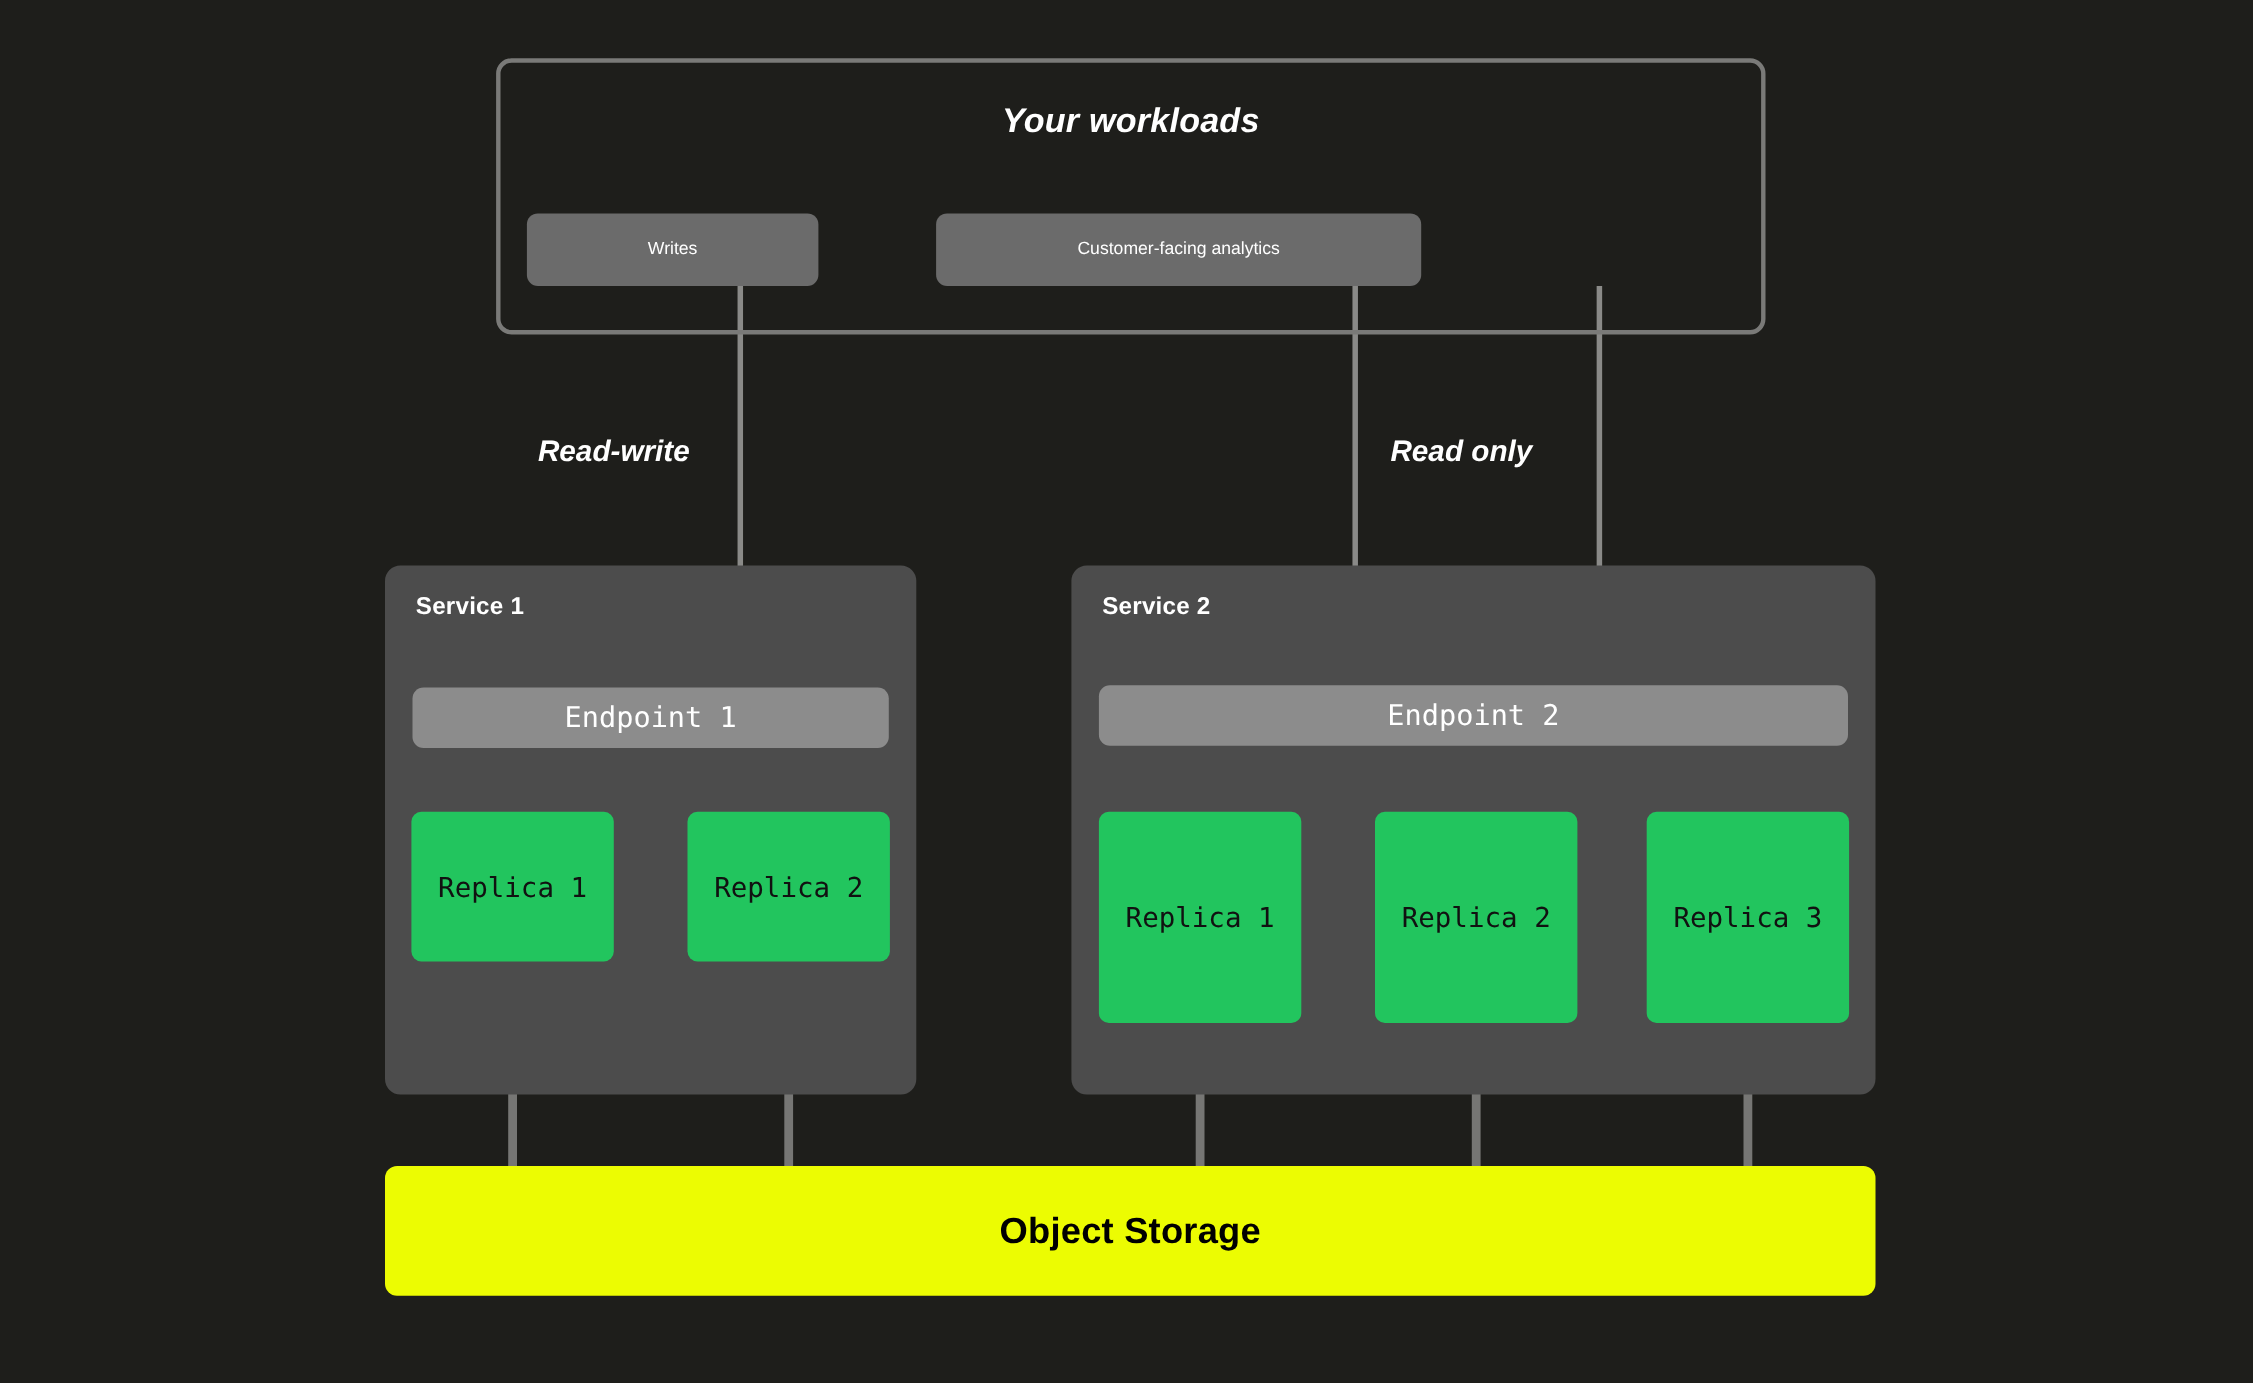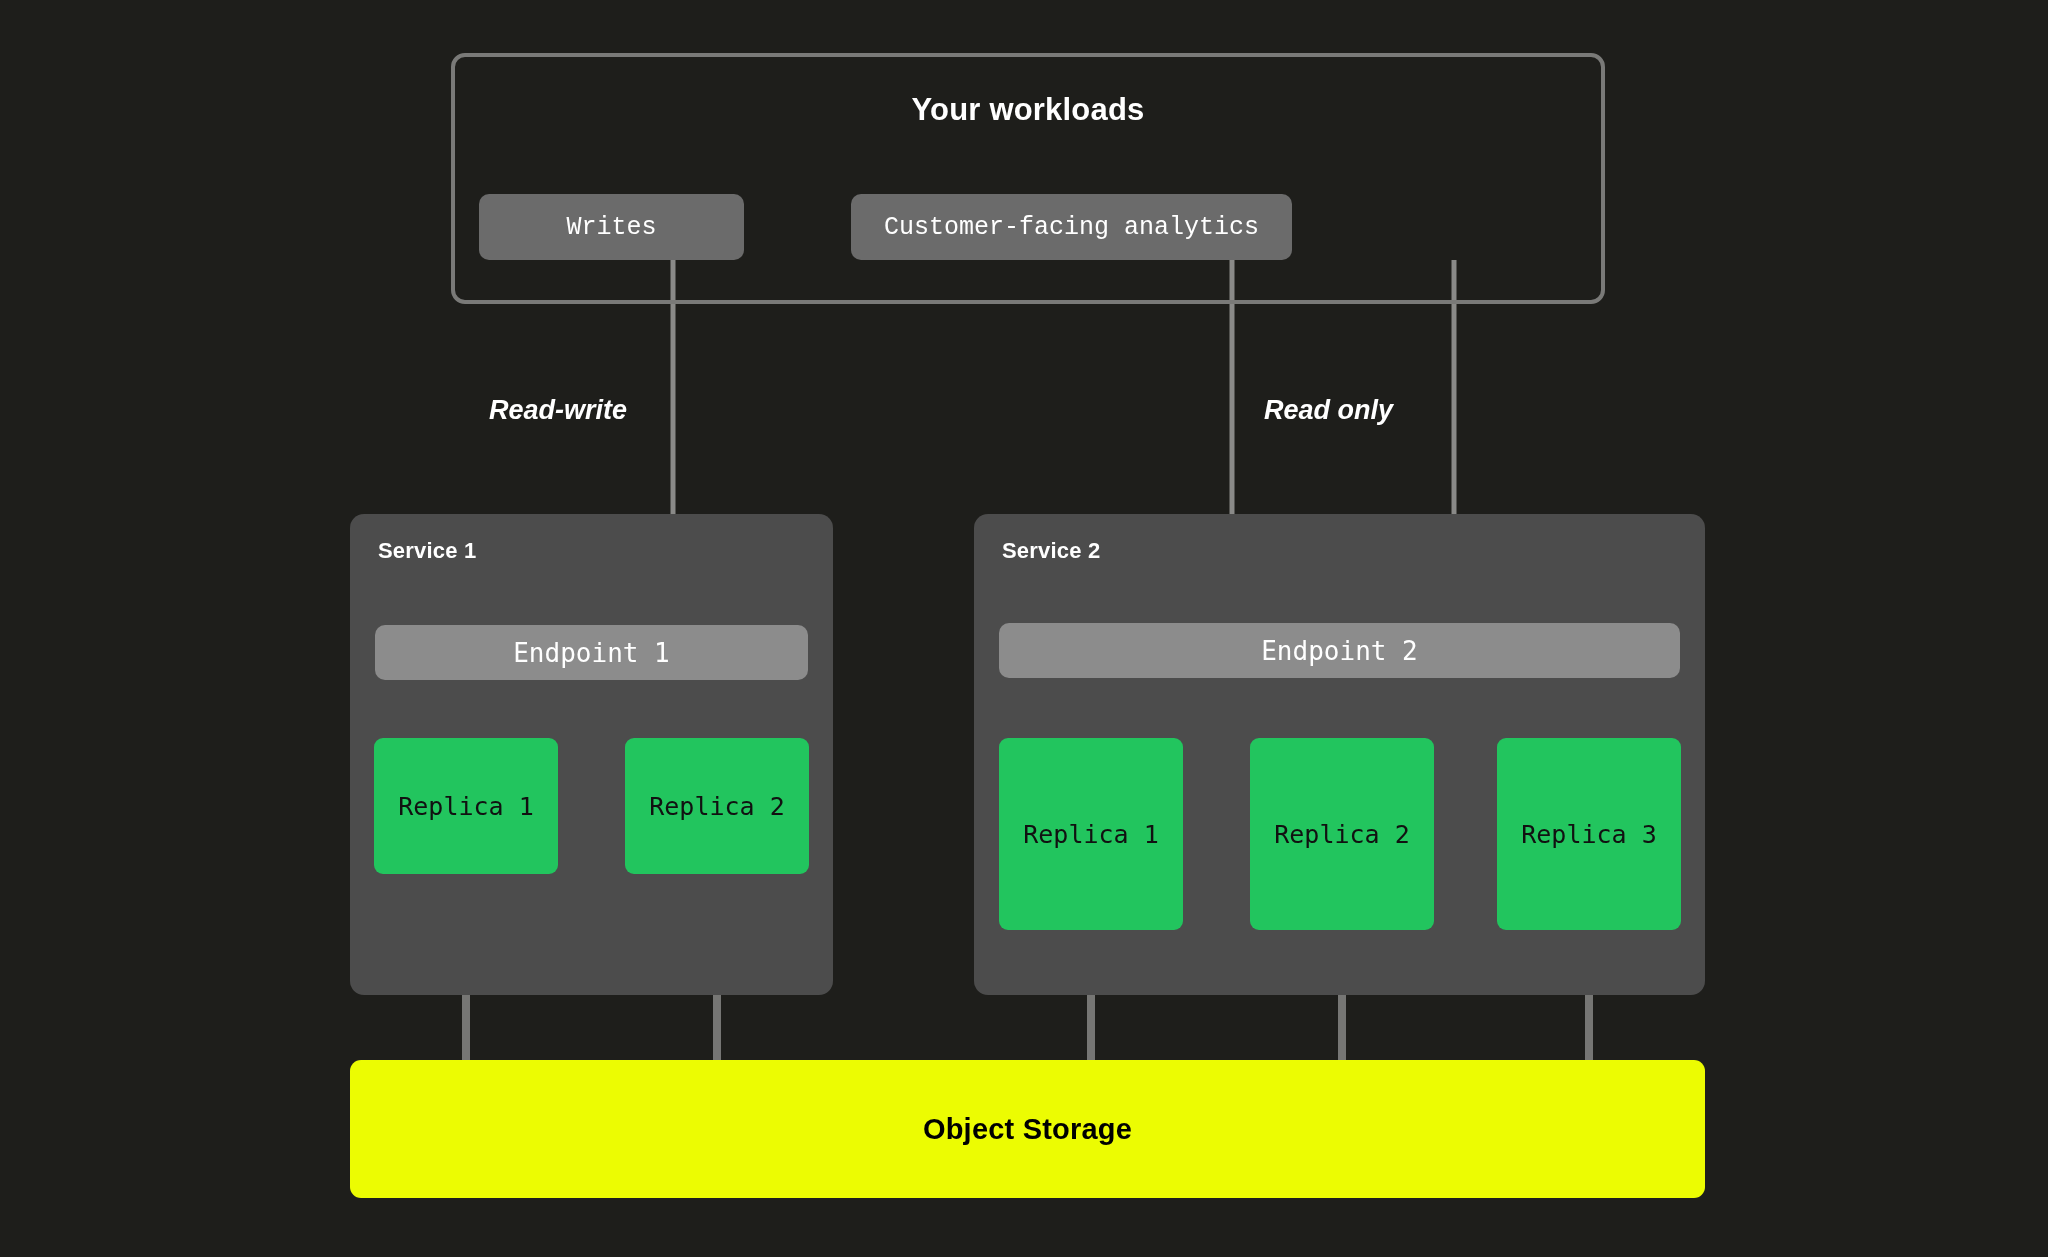--- a/index.html
+++ b/index.html
@@ -43,31 +43,32 @@
   .workloads-title {
     position: absolute;
     left: 0;
     top: 35px;
     width: 100%;
     text-align: center;
     color: #ffffff;
     font-size: 31px;
     font-weight: bold;
     letter-spacing: 0.2px;
+    font-style: italic;
   }
 
   
   .chip {
     position: absolute;
     box-sizing: border-box;
     background: #6b6b6b;
     border-radius: 10px;
     color: #ffffff;
-    font-family: Liberation Mono, monospace;
-    font-size: 25px;
+    font-family: Liberation Sans, sans-serif;
+    font-size: 16px;
     display: flex;
     align-items: center;
     justify-content: center;
     z-index: 4;
     white-space: nowrap;
   }
   .chip-writes      { left: 479px;  top: 194px; width: 265px; height: 66px; }
   .chip-analytics   { left: 851px;  top: 194px; width: 441px; height: 66px; }
   .chip-adhoc       { left: 1322px; top: 194px; width: 265px; height: 66px; }
 
@@ -144,26 +145,26 @@
   .s2-r1 { left: 999px;  top: 738px; width: 184px; height: 192px; }
   .s2-r2 { left: 1250px; top: 738px; width: 184px; height: 192px; }
   .s2-r3 { left: 1497px; top: 738px; width: 184px; height: 192px; }
 
   
   .object-storage {
     position: absolute;
     left: 350px;
     top: 1060px;
     width: 1355px;
-    height: 138px;
+    height: 118px;
     box-sizing: border-box;
     background: #ecfc02;
     border-radius: 11px;
     color: #000000;
-    font-size: 29px;
+    font-size: 33px;
     font-weight: bold;
     display: flex;
     align-items: center;
     justify-content: center;
     z-index: 6;
     letter-spacing: 0.2px;
   }
 </style>
 </head>
 <body>

